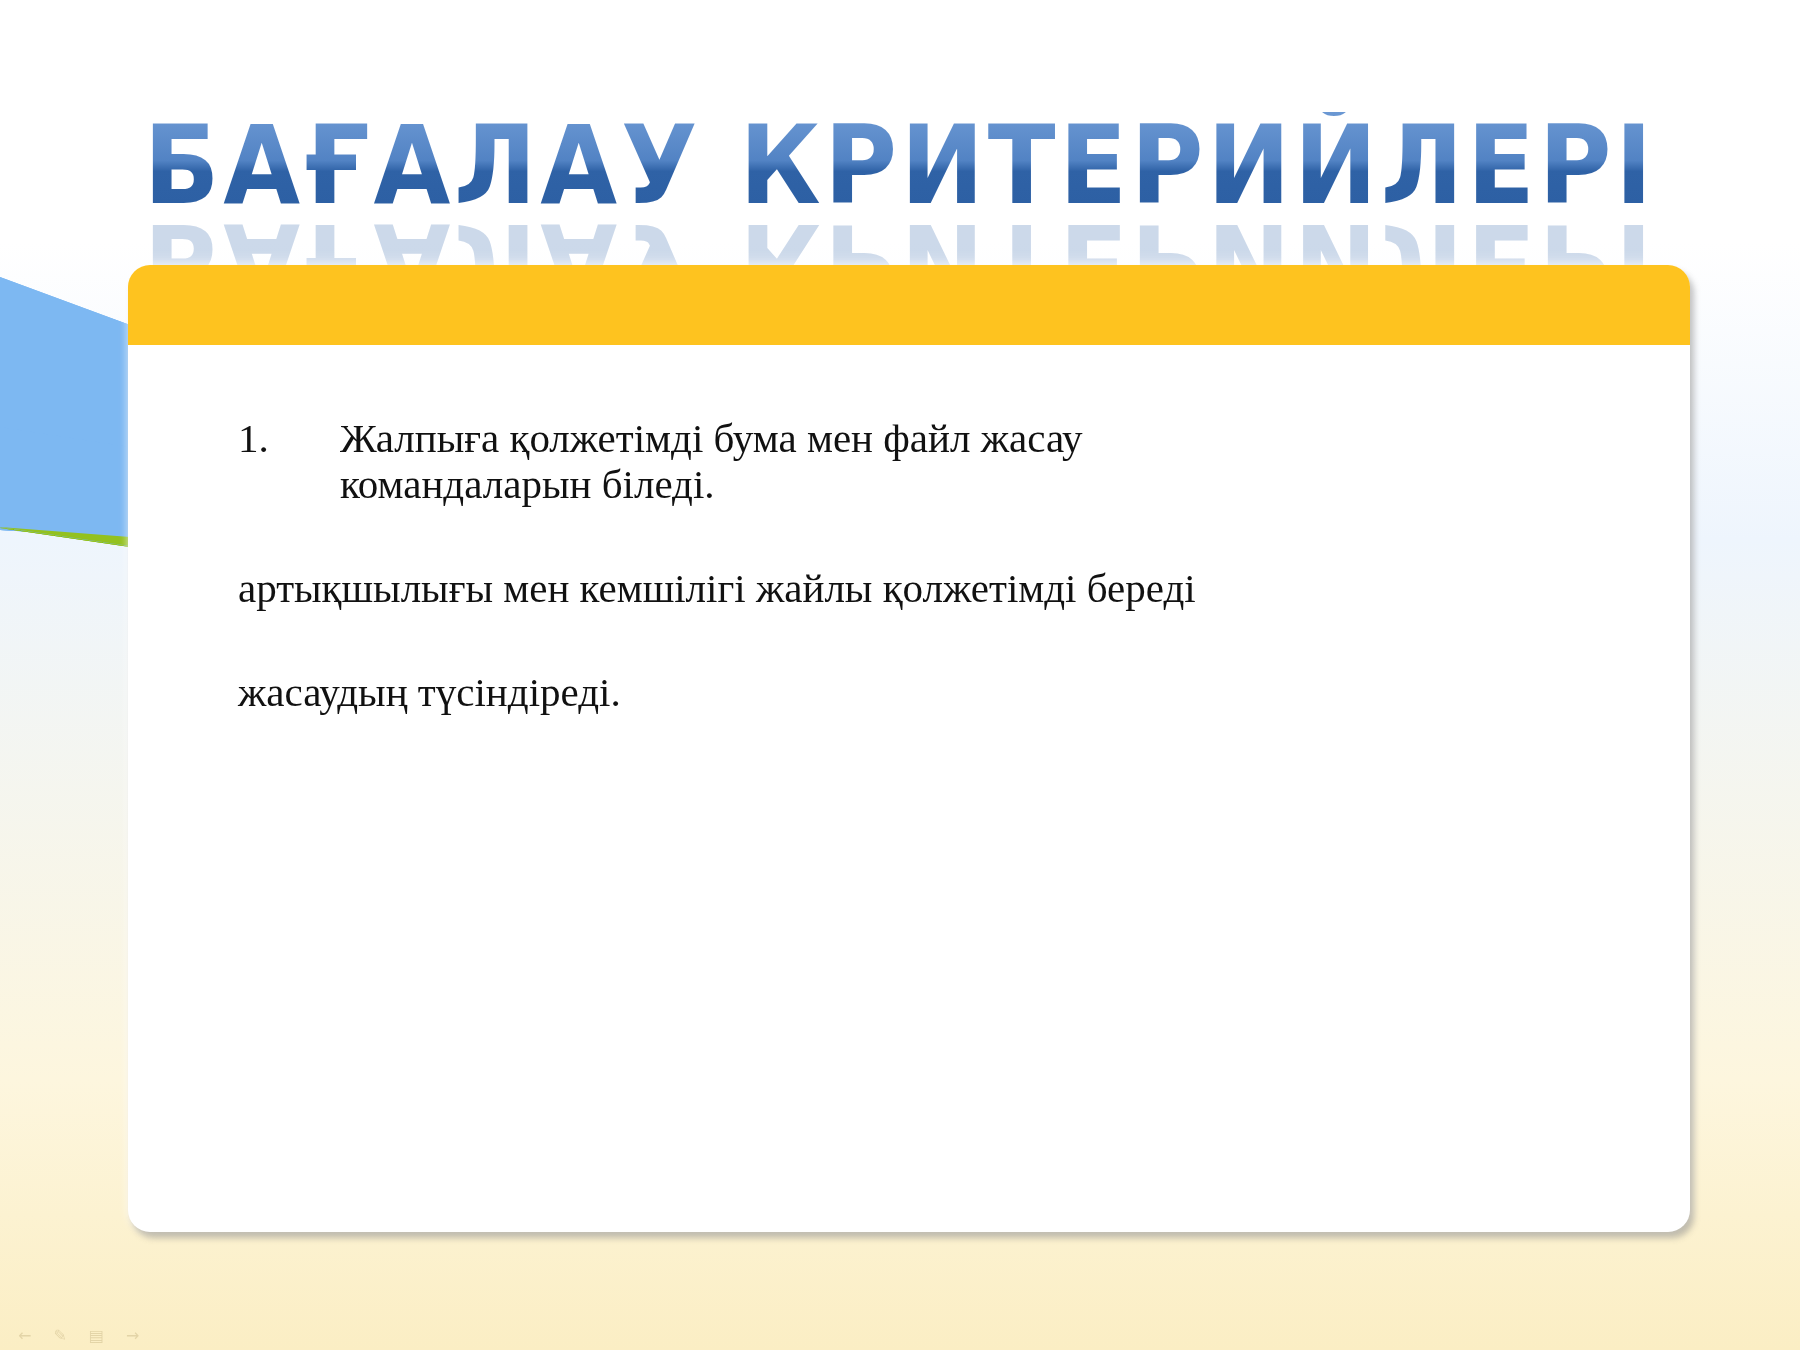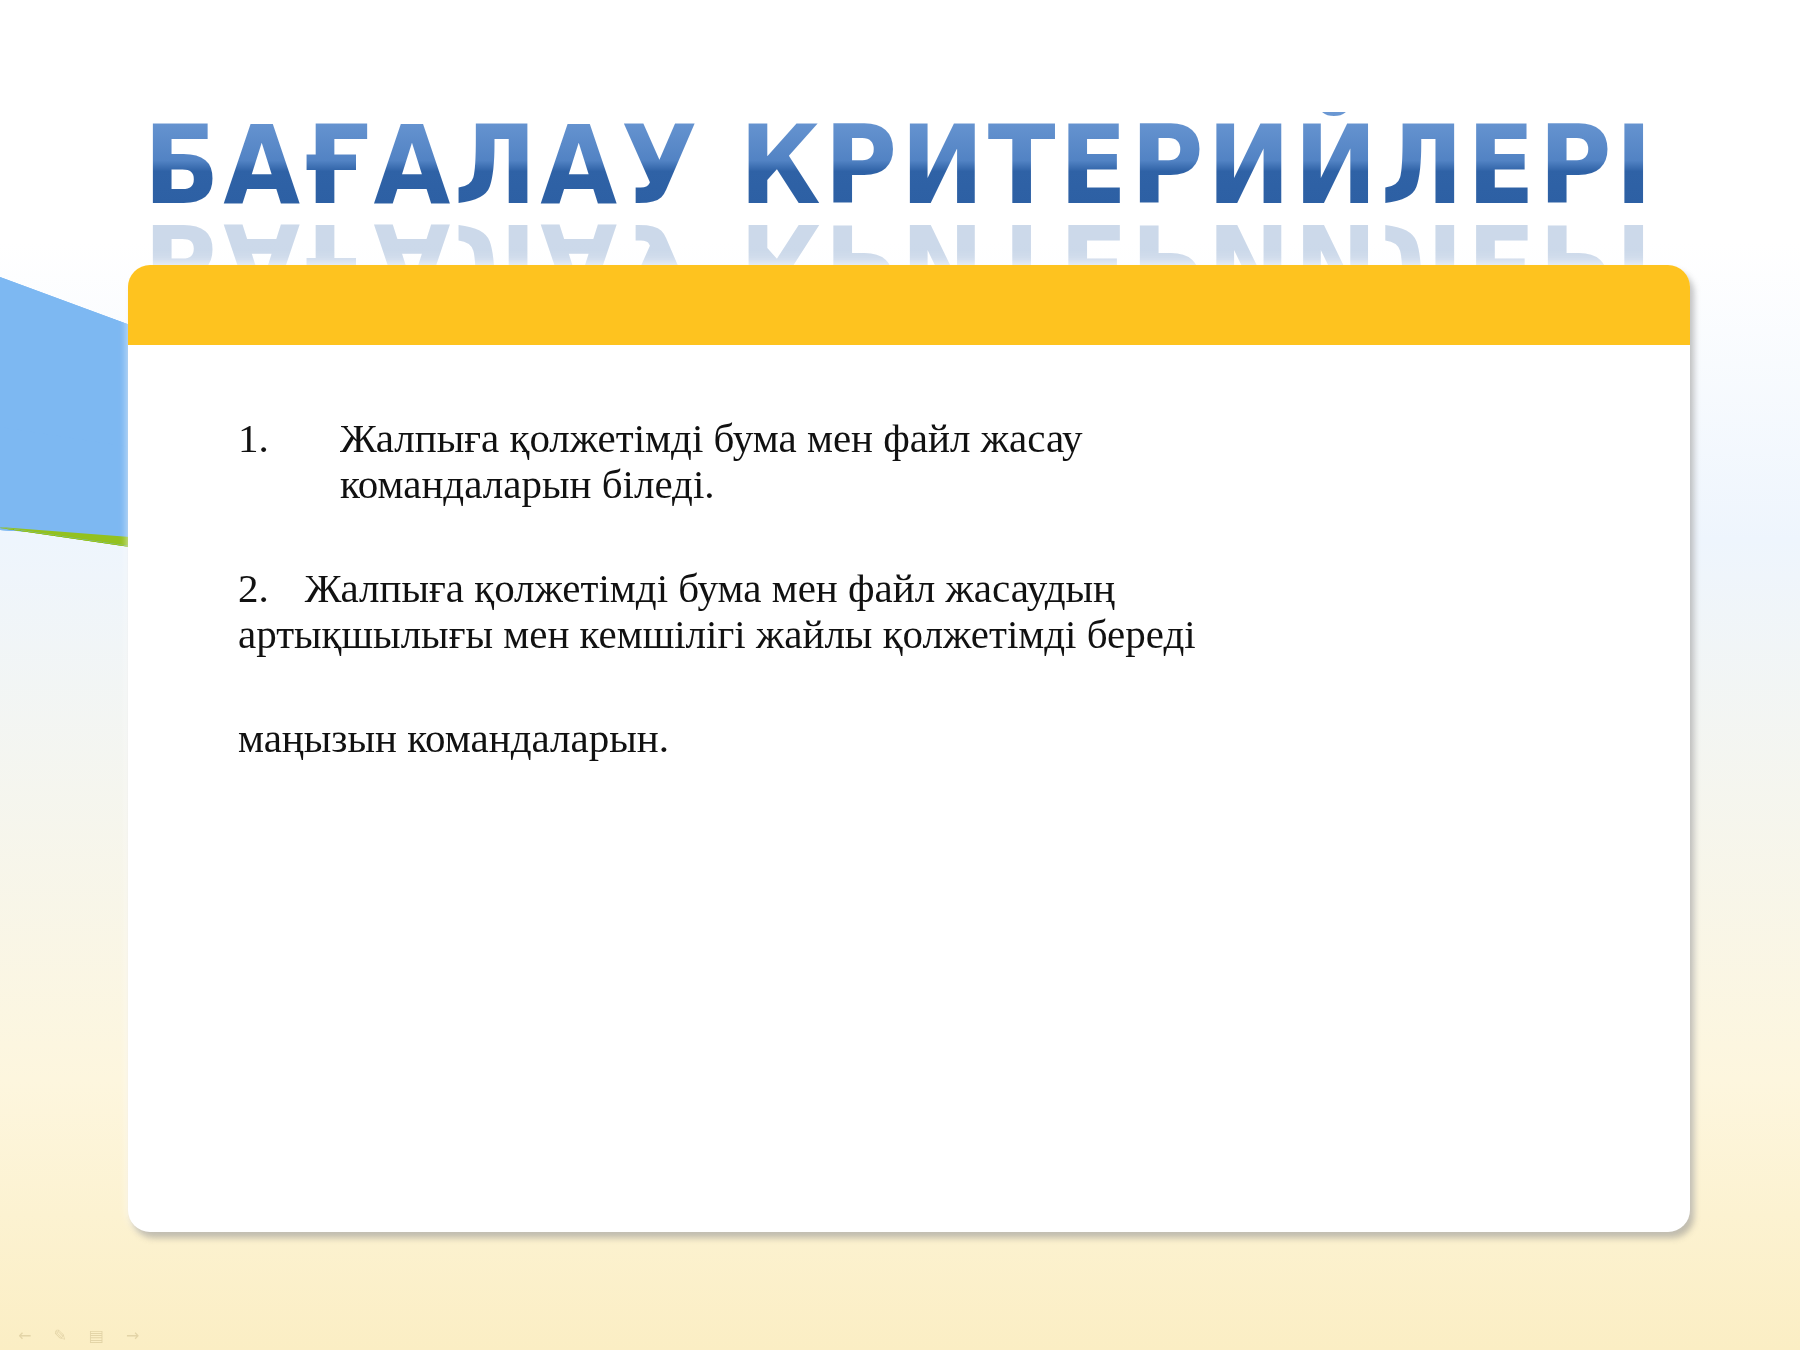--- a/index.html
+++ b/index.html
@@ -122,25 +122,24 @@
 </div>
 
 <div class="card">
   <div class="card-band"></div>
   <div class="criteria">
     <div class="item hanging">
       <span class="num">1.</span>
       <span style="width:920px;">Жалпыға қолжетімді бума мен файл жасау командаларын біледі.</span>
     </div>
     <div class="item">
-      <div><span>2.</span><span style="display:inline-block;width:36px"></span><span>Жалпыға қолжетімді бума мен файл жасаудың</span></div>
       <div>артықшылығы мен кемшілігі жайлы қолжетімді береді</div>
     </div>
     <div class="item">
-      <div>маңызын командаларын.</div>
+      <div>жасаудың түсіндіреді.</div>
     </div>
   </div>
 </div>
 
 <div class="controls">
   <span>←</span>
   <span>✎</span>
   <span>▤</span>
   <span>→</span>
 </div>

